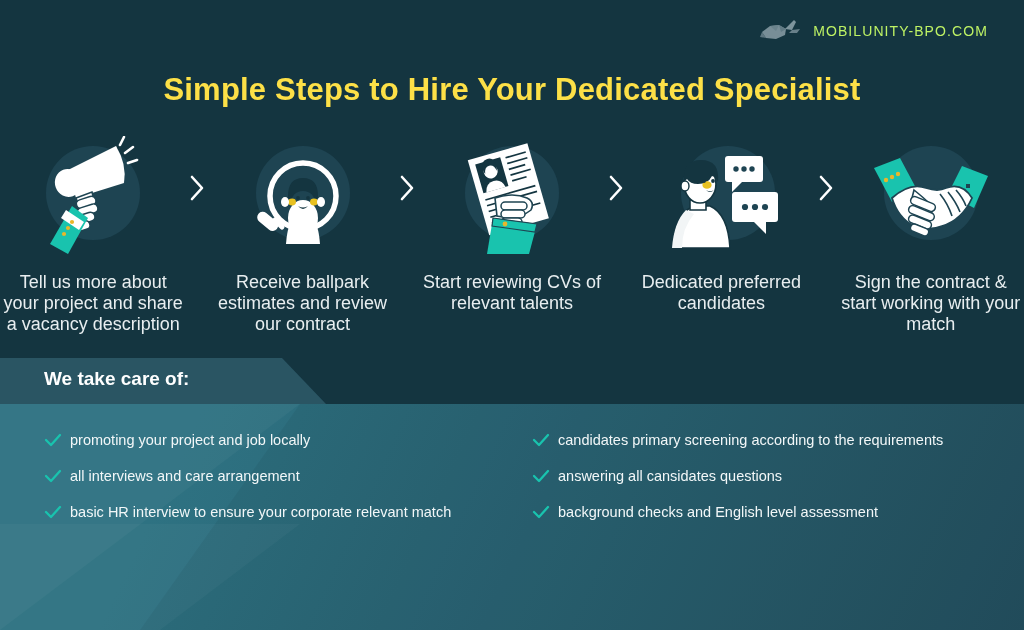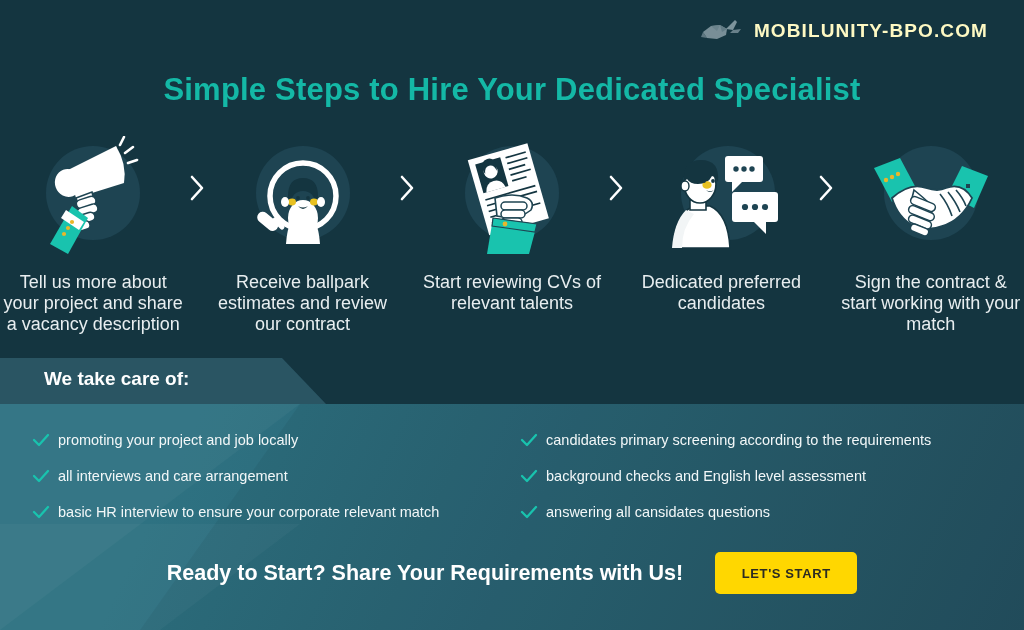--- a/index.html
+++ b/index.html
@@ -11,28 +11,28 @@
   }
   #infographic{position:relative;width:1024px;height:630px;overflow:hidden;background:#143540;}
 
   
   .top-area{position:absolute;left:0;top:0;width:1024px;height:358px;background:#143540;}
 
   
   .brand{position:absolute;right:36px;top:18px;display:flex;align-items:center;gap:10px;}
   .brand-mark{width:44px;height:26px;display:block;}
   .brand-text{
-    color:#fef9c3;font-size:19px;letter-spacing:1.1px;font-weight:700;
+    color:#bef264;font-size:14px;letter-spacing:1.1px;font-weight:400;
     white-space:nowrap;
   }
 
   
   .title{
     position:absolute;left:0;top:72px;width:1024px;text-align:center;
-    color:#14b8a6;font-size:31px;font-weight:bold;letter-spacing:.2px;
+    color:#fde047;font-size:31px;font-weight:bold;letter-spacing:.2px;
   }
 
   
   .steps{position:absolute;left:0;top:136px;width:1024px;display:flex;align-items:flex-start;}
   .step{width:194px;display:flex;flex-direction:column;align-items:center;}
   .step-icon{width:122px;height:118px;position:relative;}
   .step-icon svg{display:block;width:122px;height:118px;}
   .step-label{
     margin-top:18px;color:#e8eef0;font-size:18px;line-height:21px;text-align:center;
     width:180px;
@@ -74,21 +74,21 @@
     clip-path:polygon(300px 0, 1024px 0, 1024px 226px, 140px 226px);
   }
   .lower-diag3{
     position:absolute;left:0;top:120px;width:520px;height:106px;
     background:rgba(255,255,255,.03);
     clip-path:polygon(0 0, 300px 0, 160px 106px, 0 106px);
   }
 
   
   .checklist{position:absolute;left:0;top:422px;width:1024px;z-index:4;}
-  .check-cols{display:flex;}
+  .check-cols{display:flex;padding-left:12px;}
   .check-col{width:480px;}
   .check-col.left{padding-left:32px;}
   .check-col.right{padding-left:8px;}
   .check-row{display:flex;align-items:center;height:35px;margin-bottom:1px;}
   .check-mark{width:26px;flex:0 0 26px;display:flex;align-items:center;}
   .check-mark svg{display:block;}
   .check-text{color:#f2f7f8;font-size:14.5px;white-space:nowrap;}
 
   
   .cta{position:absolute;left:0;top:552px;width:1024px;z-index:4;display:flex;align-items:center;justify-content:center;gap:32px;}
@@ -367,32 +367,28 @@
               </svg>
           </span>
           <span class="check-text">candidates primary screening according to the requirements</span>
         </div>
         <div class="check-row">
           <span class="check-mark">
             <svg width="18" height="14" viewBox="0 0 18 14">
                 <path d="M2 7 L7 12 L16 2" stroke="#19C3AE" stroke-width="2.3" fill="none" stroke-linecap="round" stroke-linejoin="round"></path>
               </svg>
           </span>
+          <span class="check-text">answering all cansidates questions</span>
+        </div>
+        <div class="check-row">
+          <span class="check-mark">
+            <svg width="18" height="14" viewBox="0 0 18 14">
+                <path d="M2 7 L7 12 L16 2" stroke="#19C3AE" stroke-width="2.3" fill="none" stroke-linecap="round" stroke-linejoin="round"></path>
+              </svg>
+          </span>
           <span class="check-text">background checks and English level assessment</span>
         </div>
-        <div class="check-row">
-          <span class="check-mark">
-            <svg width="18" height="14" viewBox="0 0 18 14">
-                <path d="M2 7 L7 12 L16 2" stroke="#19C3AE" stroke-width="2.3" fill="none" stroke-linecap="round" stroke-linejoin="round"></path>
-              </svg>
-          </span>
-          <span class="check-text">answering all cansidates questions</span>
-        </div>
       </div>
     </div>
   </div>
 
-  <div class="cta">
-    <span class="cta-text">Ready to Start? Share Your Requirements with Us!</span>
-    <button class="cta-button">LET'S START</button>
-  </div>
 
 </div>
 
 </body></html>

